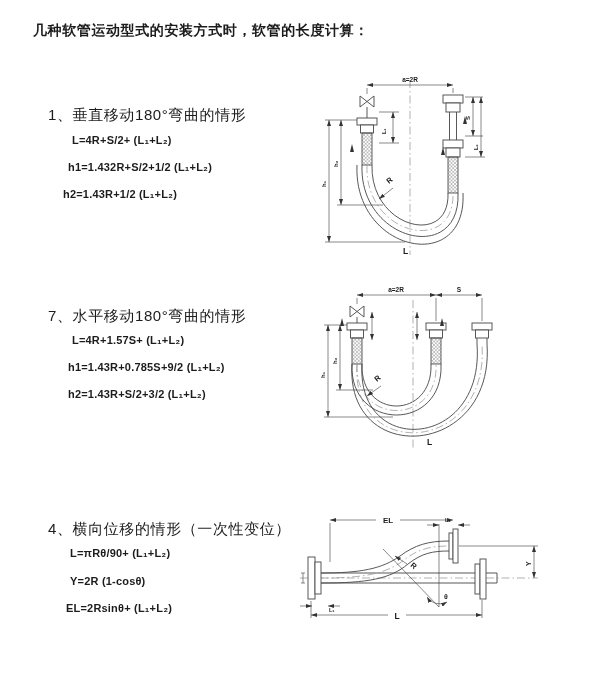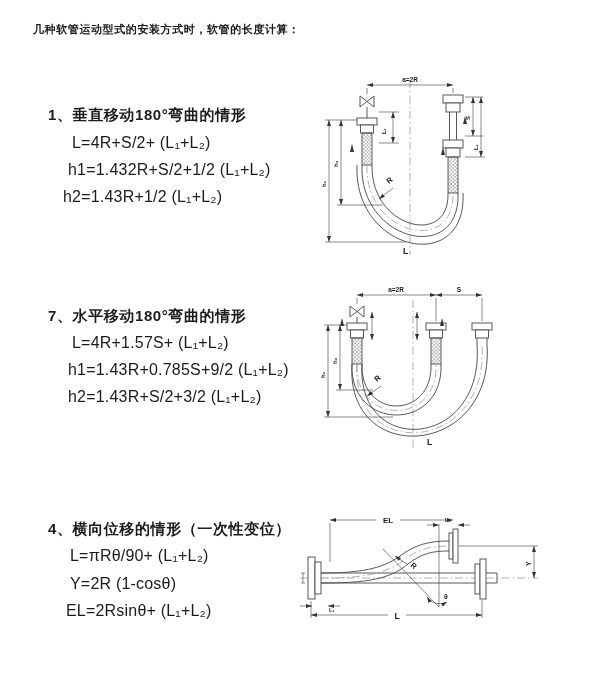--- a/index.html
+++ b/index.html
@@ -1,23 +1,23 @@
 <!DOCTYPE html>
 <html><head>
 <meta charset="utf-8">
 <style>
   html,body{margin:0;padding:0}
   body{
     width:600px;height:675px;background:#ffffff;position:relative;overflow:hidden;
     font-family:"Liberation Sans","DejaVu Sans",sans-serif;color:#1c1c1c;
   }
   .abs{position:absolute;white-space:nowrap}
-  .title{font-size:11px;font-weight:700;letter-spacing:.6px}
-  .heading{font-size:15px;font-weight:700;letter-spacing:.6px}
-  .formula{font-size:16px;font-weight:400;letter-spacing:.2px}
+  .title{font-size:14px;font-weight:700;letter-spacing:.6px}
+  .heading{font-size:15px;font-weight:400;letter-spacing:.6px}
+  .formula{font-size:11px;font-weight:700;letter-spacing:.2px}
   svg{position:absolute;overflow:visible}
   svg text{fill:#1c1c1c;font-family:"Liberation Sans","DejaVu Sans",sans-serif;font-weight:600}
   .dl{stroke:#3a3a3a;stroke-width:.6;fill:none}          
   .dr{stroke:#4f4f4f;stroke-width:.95;fill:none}         
   .drf{stroke:#4f4f4f;stroke-width:.95;fill:#ffffff}     
   .cl{stroke:#8f8f8f;stroke-width:.7;fill:none;stroke-dasharray:8 3 1.5 3} 
   .t55{font-size:5.5px}.t6{font-size:6px}.t65{font-size:6.5px}
   .t7{font-size:7px}.t75{font-size:7.5px}.t8{font-size:8px}.t85{font-size:8.5px}
 </style>
 </head>

